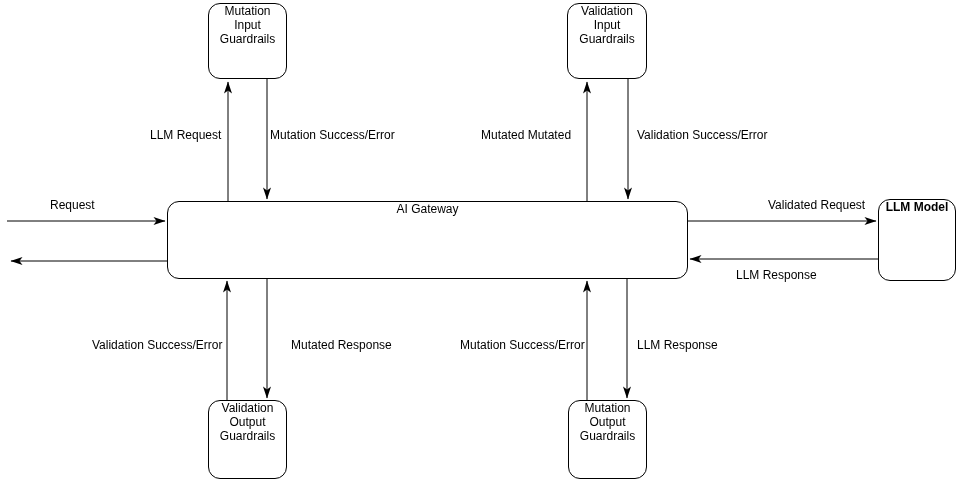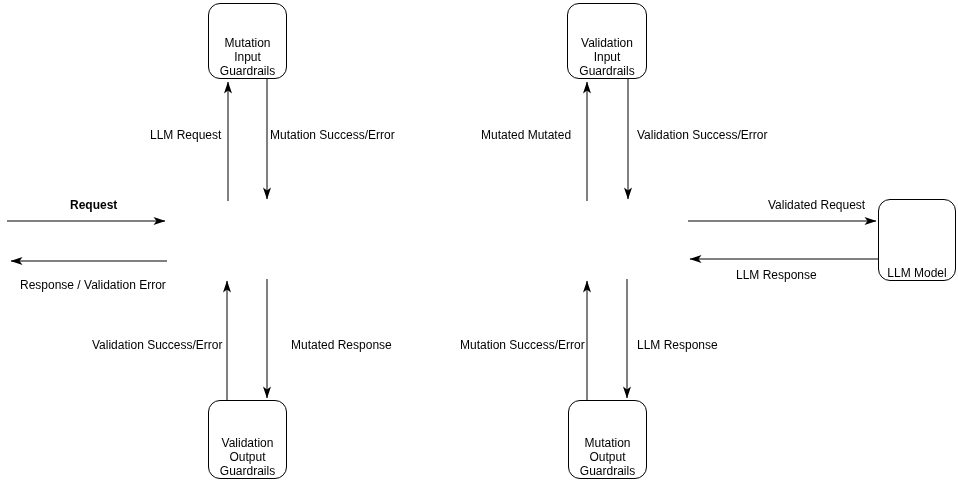--- a/index.html
+++ b/index.html
@@ -17,21 +17,21 @@
     left: 0; top: 0;
     width: 958px; height: 481px;
   }
   .node {
     position: absolute;
     box-sizing: border-box;
     background: #ffffff;
     border: 1px solid #000000;
     border-radius: 12px;
     display: flex;
-    align-items: flex-end;
+    align-items: flex-start;
     justify-content: center;
     text-align: center;
   }
   .node-label {
     font-size: 12px;
     line-height: 14px;
     white-space: pre-line;
   }
   .edge-label {
     position: absolute;
@@ -76,40 +76,42 @@
 Input
 Guardrails</span>
   </div>
 
   <div class="node" style="left:567px; top:3px; width:80px; height:76px;">
     <span class="node-label">Validation
 Input
 Guardrails</span>
   </div>
 
+  <div class="node" style="left:167px; top:201px; width:521px; height:78px;">
+    <span class="node-label">AI Gateway</span>
+  </div>
 
-  <div class="node" style="left:878px; top:199px; width:78px; height:82px;">
+  <div class="node" style="left:878px; top:199px; width:78px; height:82px;font-weight:bold;">
     <span class="node-label">LLM Model</span>
   </div>
 
   <div class="node" style="left:208px; top:400px; width:79px; height:79px;">
     <span class="node-label">Validation
 Output
 Guardrails</span>
   </div>
 
   <div class="node" style="left:568px; top:400px; width:79px; height:79px;">
     <span class="node-label">Mutation
 Output
 Guardrails</span>
   </div>
 
-  <div class="edge-label" style="left:70px; top:198px;font-weight:bold;">Request</div>
+  <div class="edge-label" style="left:50px; top:198px;">Request</div>
 
-  <div class="edge-label" style="left:20px; top:278px;">Response / Validation Error</div>
 
   <div class="edge-label" style="left:150px; top:128px;">LLM Request</div>
 
   <div class="edge-label" style="left:270px; top:128px;">Mutation Success/Error</div>
 
   <div class="edge-label" style="left:481px; top:128px;">Mutated Mutated</div>
 
   <div class="edge-label" style="left:637px; top:128px;">Validation Success/Error</div>
 
   <div class="edge-label" style="left:768px; top:198px;">Validated Request</div>

